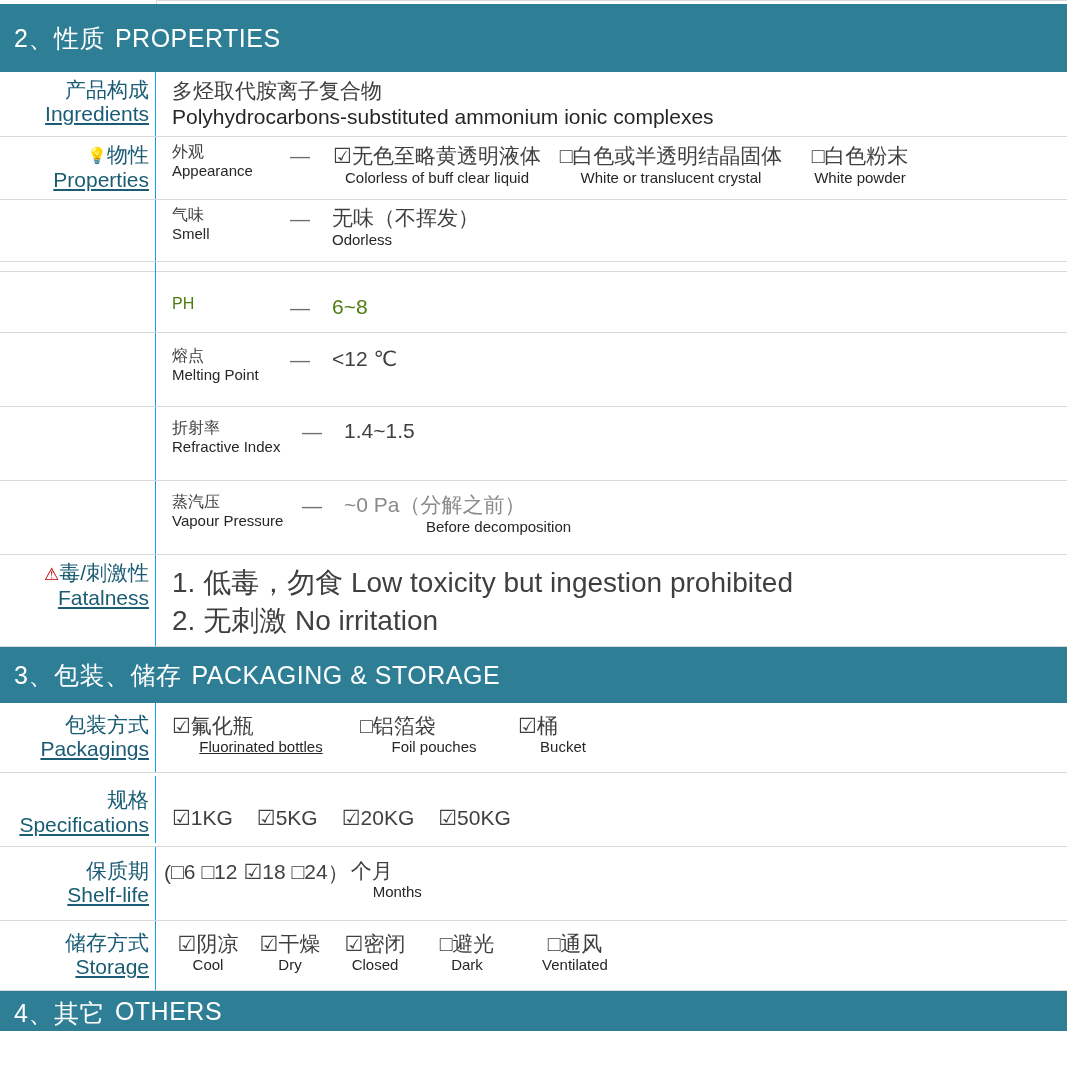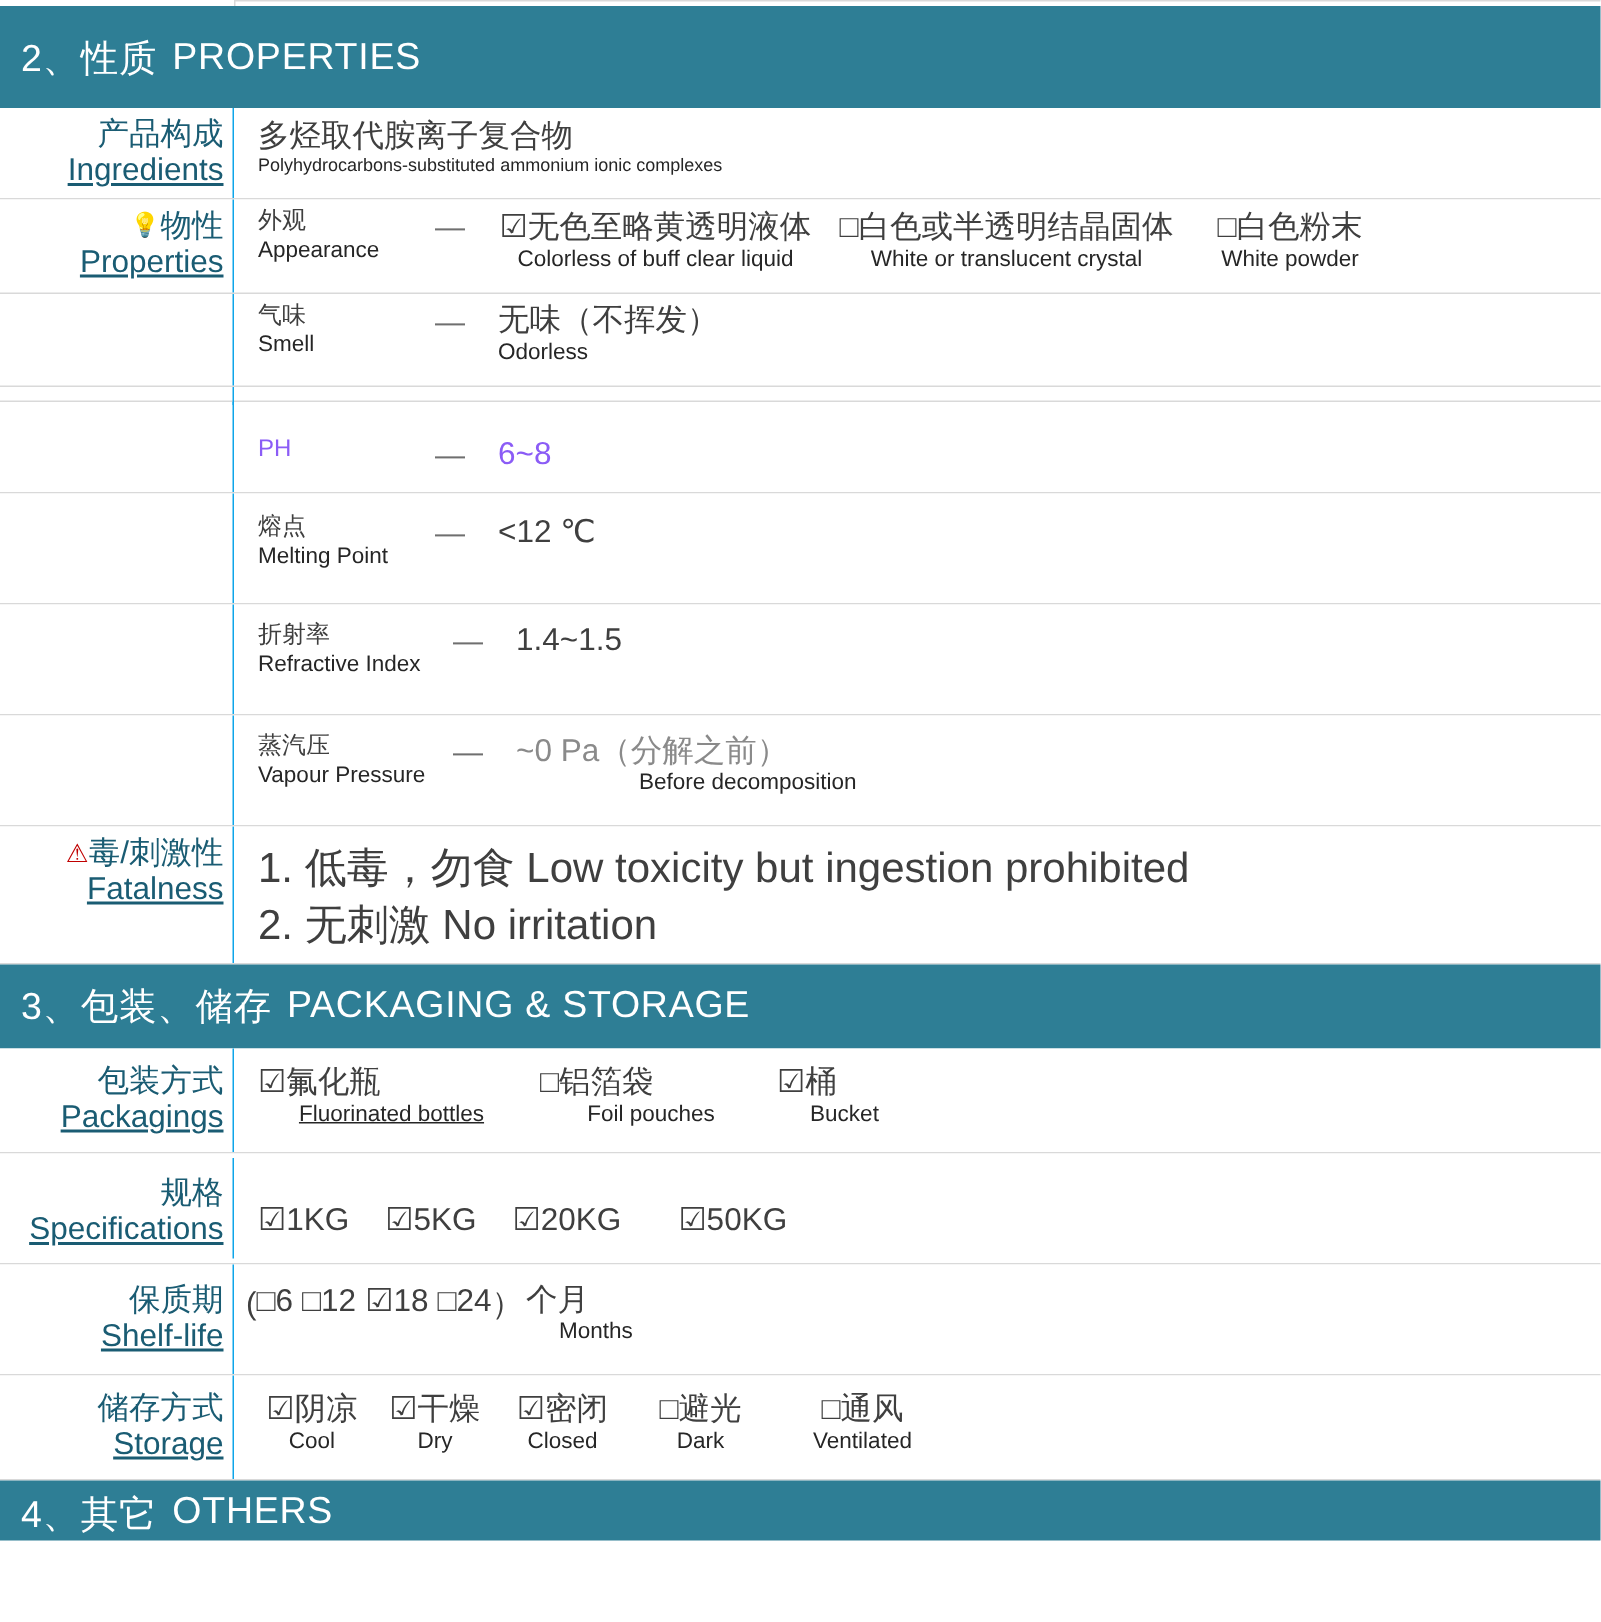--- a/index.html
+++ b/index.html
@@ -93,38 +93,38 @@
     text-align:center;
     margin-right:10px;
   }
   .opt .cn{display:block;font-size:21px;color:#3f3f3f;line-height:1.2;white-space:nowrap;}
   .opt .en{display:block;font-size:15px;color:#262626;line-height:1.2;white-space:nowrap;}
   .opt .en.ul{text-decoration:underline;}
   .box{font-size:21px;}
 
   
   .ing .cn{font-size:21px;color:#3f3f3f;line-height:1.2;}
-  .ing .en{font-size:12px;color:#262626;line-height:1.3;}
+  .ing .en{font-size:21px;color:#262626;line-height:1.3;}
 
   
   .flist{margin:0;padding:0;list-style:none;}
   .flist li{font-size:28px;color:#3f3f3f;line-height:1.35;}
 
   .warn-icon{
     color:#c00000;
     font-size:17px;
     vertical-align:middle;
   }
   .bulb{
     color:#d9a400;
     font-size:16px;
     vertical-align:middle;
   }
 
-  .faded .cn,.faded .en{color:#8b5cf6;}
+  .faded .cn,.faded .en{color:#4d7c0f;}
 
   
   .top-line{
     height:4px;
     background:#ffffff;
     border-bottom:0;
     position:relative;
   }
   .top-line .seg{
     position:absolute;left:156px;right:0;top:0;height:1px;background:#d9d9d9;
@@ -294,21 +294,21 @@
   <div class="row" style="min-height:74px;align-items:center;">
     <div class="label-cell" style="padding-top:12px;">
       <span class="label-cn">规格</span>
       <span class="label-en">Specifications</span>
     </div>
     <div class="content-cell" style="padding-top:22px;">
       <span class="opt" style="margin-right:24px;">
         <span class="cn"><span class="box">☑</span><span>1KG</span></span>
       </span><span class="opt" style="margin-right:24px;">
         <span class="cn"><span class="box">☑</span><span>5KG</span></span>
-      </span><span class="opt" style="margin-right:38px;text-align:center;">
+      </span><span class="opt" style="margin-right:24px;text-align:center;">
         <span class="cn"><span class="box">☑</span><span>20KG</span></span>
       </span><span class="opt">
         <span class="cn"><span class="box">☑</span><span>50KG</span></span>
       </span>
     </div>
   </div>
 
   <div class="row" style="min-height:74px;">
     <div class="label-cell" style="padding-top:12px;">
       <span class="label-cn">保质期</span>

